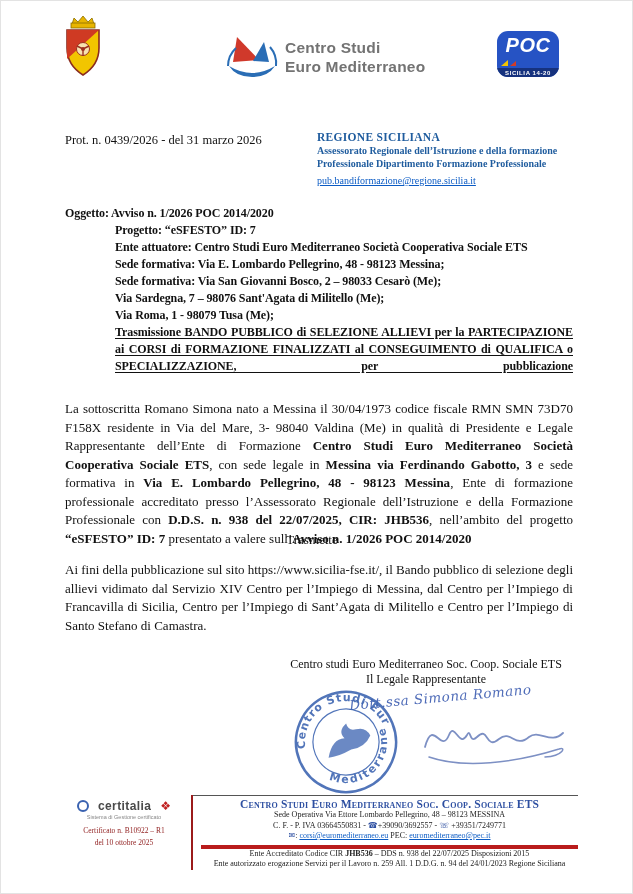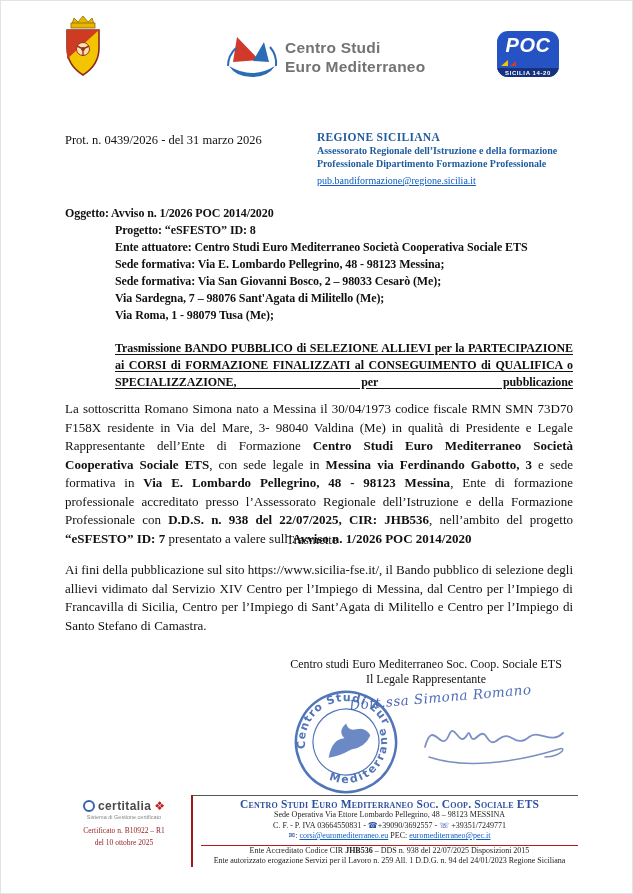--- a/index.html
+++ b/index.html
@@ -29,56 +29,56 @@
              font-family:"Liberation Serif",serif;}
   .recipient .r-name{font-weight:bold;font-size:11.5px;letter-spacing:.3px;margin-bottom:2px;}
   .recipient .r-dept{font-size:10px;line-height:12.5px;font-weight:bold;}
   .recipient .r-mail{display:inline-block;margin-top:2px;font-size:10px;color:#0b5bc4;
                      text-decoration:underline;cursor:pointer;}
   
   .subject{position:absolute;left:64px;top:204px;width:508px;font-weight:bold;font-size:12px;
            line-height:17px;letter-spacing:-.1px;padding-left:50px;box-sizing:border-box;}
   .s-first{text-indent:-50px;}
   .s-underlined{text-decoration:underline;text-align:justify;text-align-last:justify;
-                text-underline-offset:2px;margin-top:16px;}
+                text-underline-offset:2px;}
   
   .para{position:absolute;left:64px;width:508px;margin:0;font-size:13px;line-height:18.5px;
         text-align:justify;}
   .p1{top:360px;margin-top:39px;}
   .p2{top:560px;}
   .trasmette{position:absolute;left:0;right:9px;top:531px;text-align:center;font-size:13px;}
   
   .sig{position:absolute;left:272px;top:656px;width:306px;text-align:center;font-size:12px;
        line-height:15px;}
   .sig-name{position:absolute;left:348px;top:688px;color:#4f6cb8;font-style:italic;
             font-size:13.5px;font-family:"DejaVu Serif",serif;transform:rotate(-5deg);
             letter-spacing:.5px;}
   .stamp{position:absolute;left:290px;top:686px;}
   .scribble{position:absolute;left:418px;top:704px;}
   
   .footer{position:absolute;left:62px;right:54px;top:794px;display:flex;
           font-family:"Liberation Serif",serif;}
   .f-left{width:130px;text-align:center;border-right:2px solid #9b1b1b;padding:4px 6px 0 0;
           box-sizing:border-box;}
-  .cert-logo{display:flex;align-items:center;justify-content:center;gap:3px;
+  .cert-logo{display:flex;align-items:center;justify-content:center;gap:9px;
              font-family:"Liberation Sans",sans-serif;}
   .cert-ring{display:inline-block;width:12px;height:12px;border:2px solid #3a62b0;
              border-radius:50%;box-sizing:border-box;}
   .cert-brand{font-weight:bold;font-size:12px;color:#4a4a4a;letter-spacing:.4px;}
   .cert-diamond{color:#c02020;font-size:12px;line-height:12px;}
   .cert-tag{font-size:5.5px;color:#888;margin-top:1px;font-family:"Liberation Sans",sans-serif;}
   .cert-line{font-size:7.5px;color:#8f1d1d;margin-top:6px;line-height:9px;}
   .cert-line + .cert-line{margin-top:3px;}
   .f-main{flex:1;padding:2px 0 0 8px;text-align:center;border-top:1px solid #555;}
   .f-company{font-variant:small-caps;font-weight:bold;color:#2d4fa1;font-size:11.5px;
              letter-spacing:.2px;}
   .f-small{font-size:8px;line-height:10.5px;color:#222;}
   .f-icon{color:#2d4fa1;font-family:"DejaVu Sans",sans-serif;font-size:8px;}
   .f-link{color:#0b5bc4;text-decoration:underline;cursor:pointer;}
-  .f-accred{border-top:1px solid #b91c1c;margin-top:3px;padding-top:0;}
+  .f-accred{border-top:4px solid #b91c1c;margin-top:3px;padding-top:0;}
 </style>
 </head>
 <body>
 
 <div class="page">
 
   <div class="crest">
     <svg width="40" height="62" viewBox="0 0 40 62">
       <path d="M9,9 l2,-6 4,4 5,-6 5,6 4,-4 2,6 z" fill="#e8b500" stroke="#8a6d00" stroke-width="0.8"></path>
       <rect x="8" y="8" width="24" height="5" fill="#e8b500" stroke="#8a6d00" stroke-width="0.8"></rect>
@@ -115,21 +115,21 @@
 
   <div class="recipient">
     <div class="r-name">REGIONE SICILIANA</div>
     <div class="r-dept">Assessorato Regionale dell’Istruzione e della formazione</div>
     <div class="r-dept">Professionale Dipartimento Formazione Professionale</div>
     <a class="r-mail">pub.bandiformazione@regione.sicilia.it</a>
   </div>
 
   <div class="subject">
     <div class="s-first"><span class="s-label">Oggetto:</span> <span>Avviso n. 1/2026 POC 2014/2020</span></div>
-    <div class="s-line">Progetto: “eSFESTO” ID: 8</div>
+    <div class="s-line">Progetto: “eSFESTO” ID: 7</div>
     <div class="s-line">Ente attuatore: Centro Studi Euro Mediterraneo Società Cooperativa Sociale ETS</div>
     <div class="s-line">Sede formativa: Via E. Lombardo Pellegrino, 48 - 98123 Messina;</div>
     <div class="s-line">Sede formativa: Via San Giovanni Bosco, 2 – 98033 Cesarò (Me);</div>
     <div class="s-line">Via Sardegna, 7 – 98076 Sant'Agata di Militello (Me);</div>
     <div class="s-line">Via Roma, 1 - 98079 Tusa (Me);</div>
     <div class="s-underlined">Trasmissione BANDO PUBBLICO di SELEZIONE ALLIEVI per la PARTECIPAZIONE ai CORSI di FORMAZIONE FINALIZZATI al CONSEGUIMENTO di QUALIFICA o SPECIALIZZAZIONE, per pubblicazione</div>
   </div>
 
   <p class="para p1"><span>La sottoscritta Romano Simona nato a Messina il 30/04/1973 codice fiscale RMN SMN 73D70 F158X residente in Via del Mare, 3- 98040 Valdina (Me) in qualità di Presidente e Legale Rappresentante dell’Ente di Formazione </span><span style="font-weight: bold;">Centro Studi Euro Mediterraneo Società Cooperativa Sociale ETS</span><span>, con sede legale in </span><span style="font-weight: bold;">Messina via Ferdinando Gabotto, 3</span><span> e sede formativa in </span><span style="font-weight: bold;">Via E. Lombardo Pellegrino, 48 - 98123 Messina</span><span>, Ente di formazione professionale accreditato presso l’Assessorato Regionale dell’Istruzione e della Formazione Professionale con </span><span style="font-weight: bold;">D.D.S. n. 938 del 22/07/2025, CIR: JHB536</span><span>, nell’ambito del progetto </span><span style="font-weight: bold;">“eSFESTO” ID: 7</span><span> presentato a valere sull’</span><span style="font-weight: bold;">Avviso n. 1/2026 POC 2014/2020</span></p>
   <div class="trasmette">Trasmette</div>

